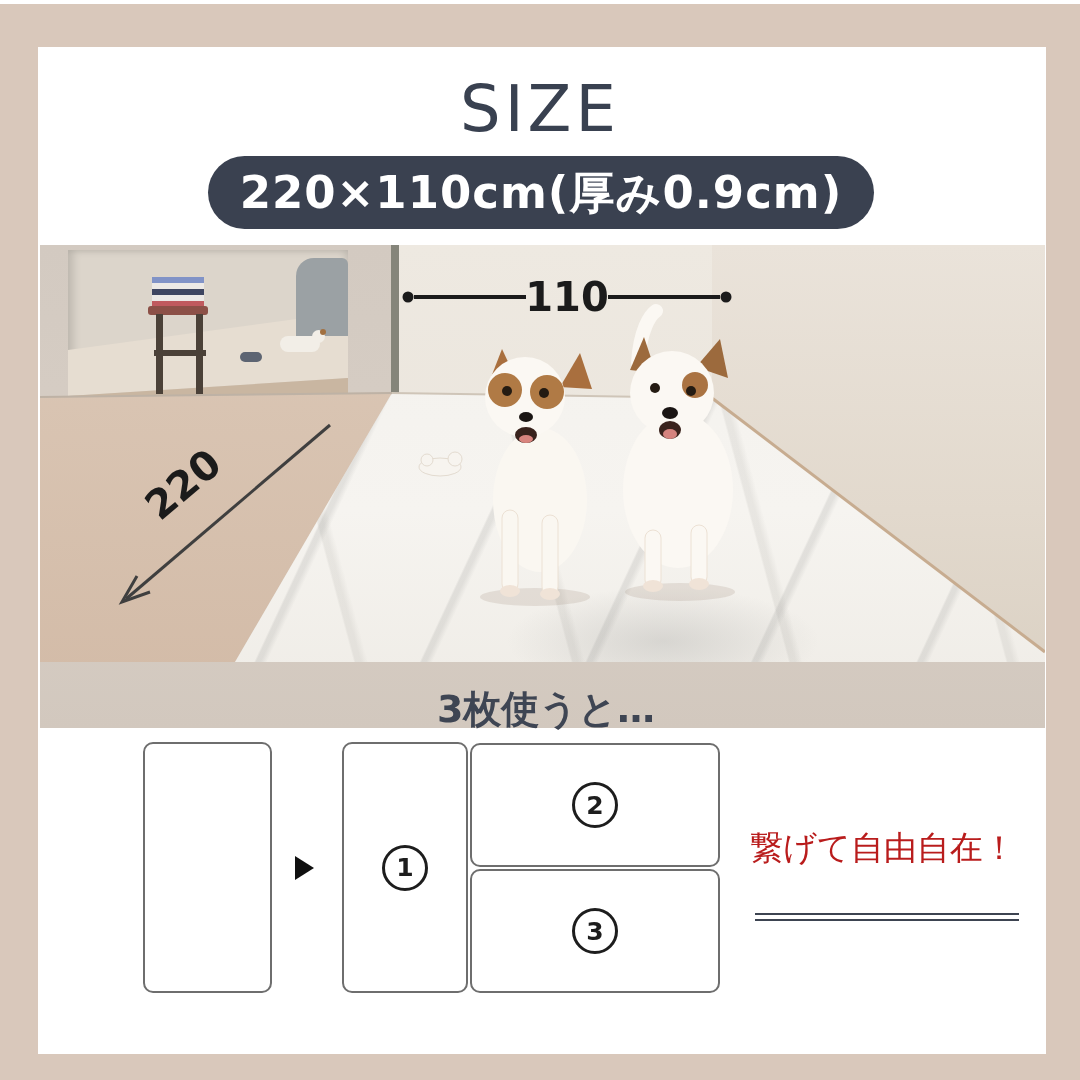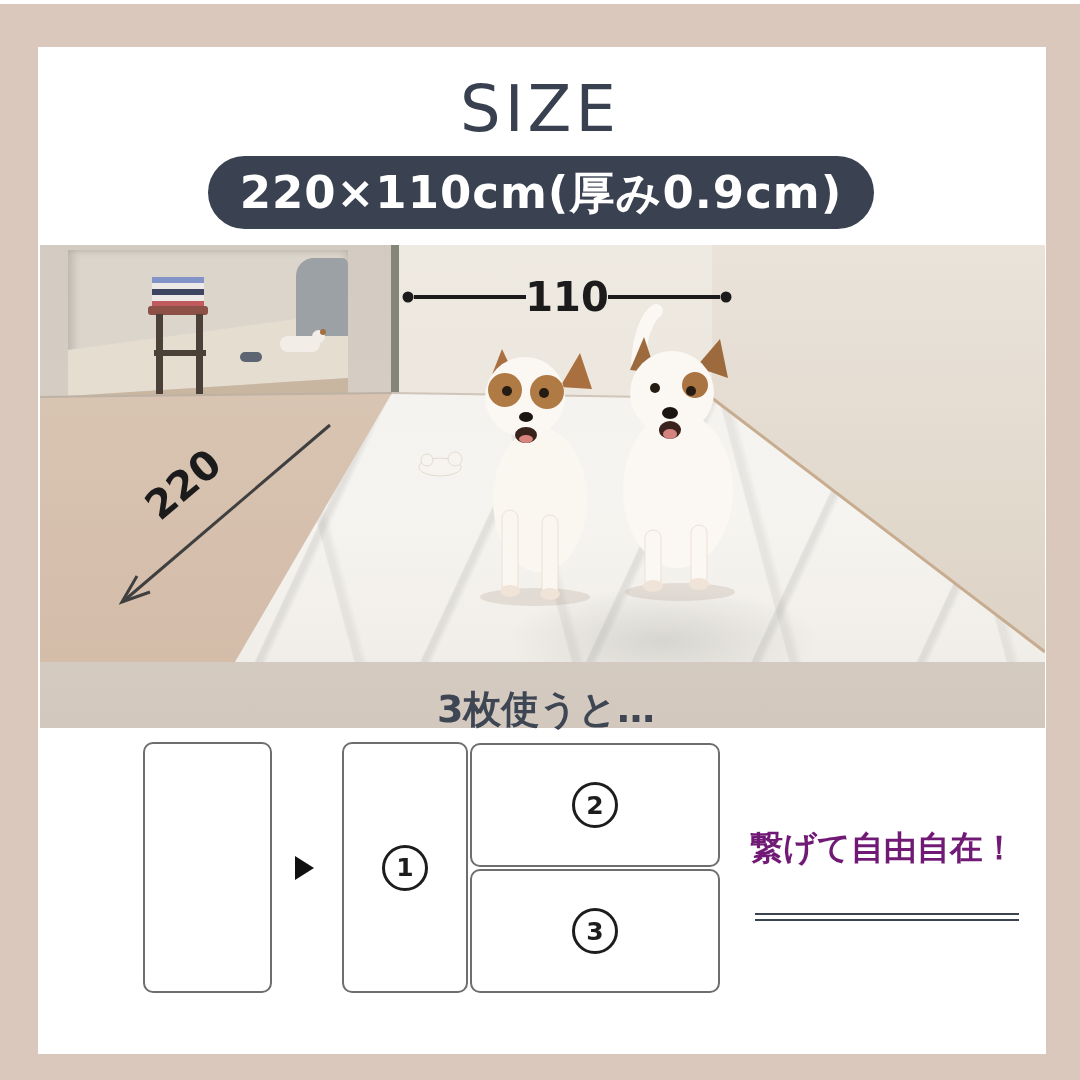--- a/index.html
+++ b/index.html
@@ -68,21 +68,21 @@
   .mat-one{left:342px;top:742px;width:126px;height:251px;}
   .mat-two{left:470px;top:743px;width:250px;height:124px;}
   .mat-three{left:470px;top:869px;width:250px;height:124px;}
   .circle-num{width:40px;height:40px;border:3px solid #1d1d1d;border-radius:50%;
     display:flex;align-items:center;justify-content:center;font-size:25px;font-weight:700;color:#1d1d1d;}
   .tri-arrow{position:absolute;left:295px;top:856px;width:0;height:0;
     border-left:19px solid #101010;border-top:12px solid transparent;border-bottom:12px solid transparent;}
 
   
   .note{position:absolute;left:883px;top:826px;transform:translateX(-50%);width:max-content;
-    text-align:right;font-size:33px;font-weight:700;color:#701a75;line-height:1.33;white-space:nowrap;}
+    text-align:right;font-size:33px;font-weight:400;color:#b91c1c;line-height:1.33;white-space:nowrap;}
   .note-underline{position:absolute;left:755px;top:913px;width:264px;height:4px;
     border-top:2px solid #3d4451;border-bottom:2px solid #3d4451;box-sizing:content-box;}
 </style>
 </head>
 <body>
 
 <div class="canvas">
   <div class="frame"></div>
   <div class="panel"></div>
 

